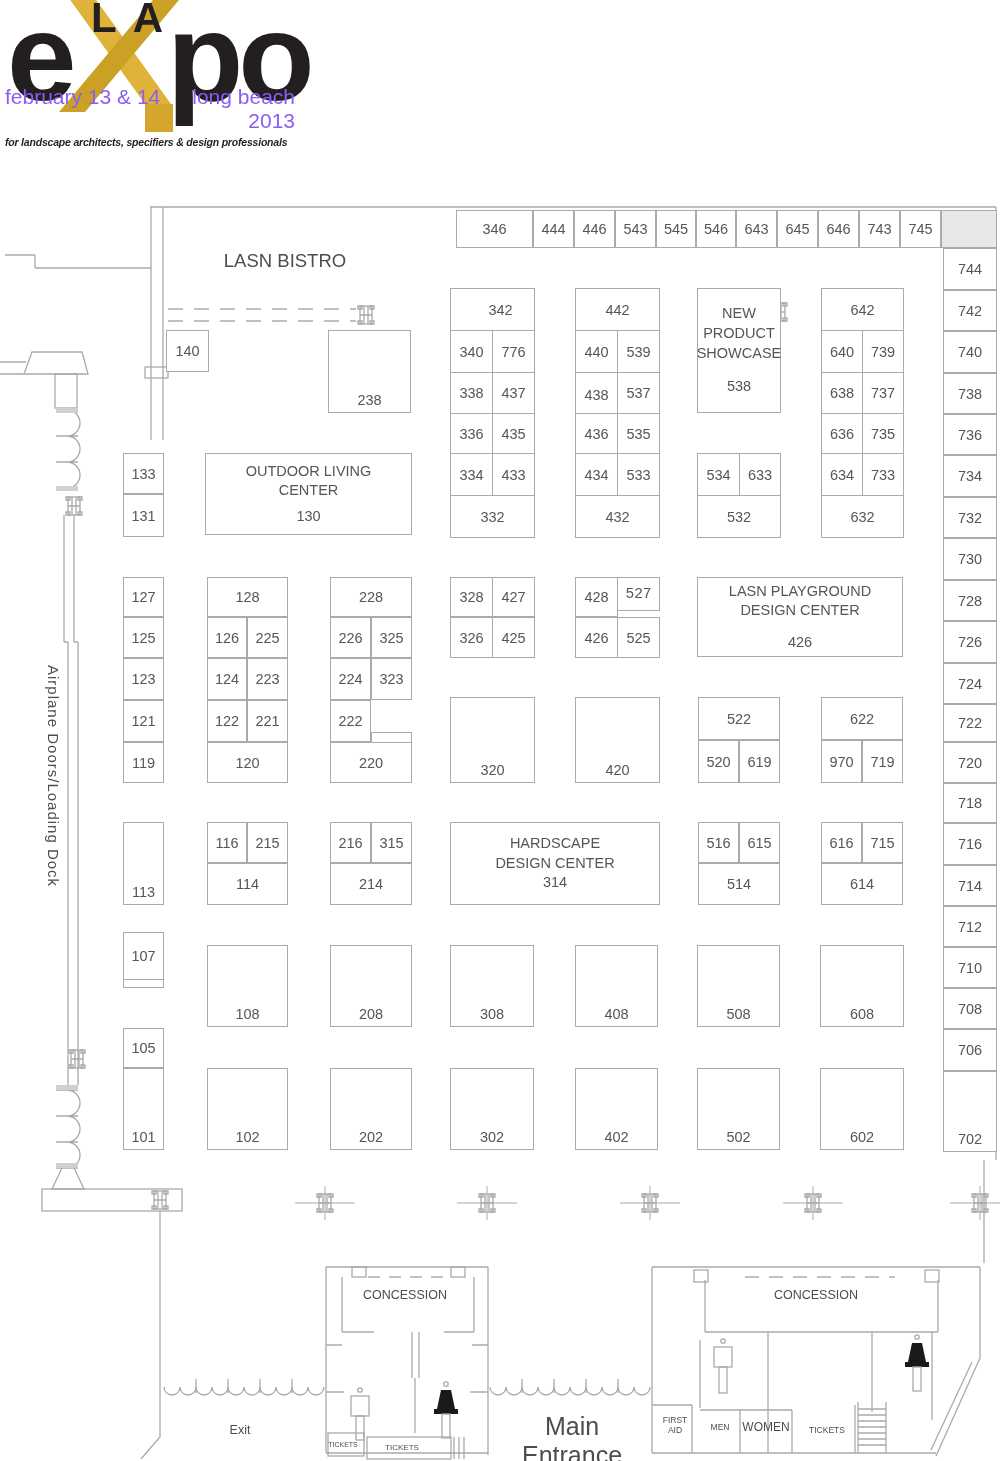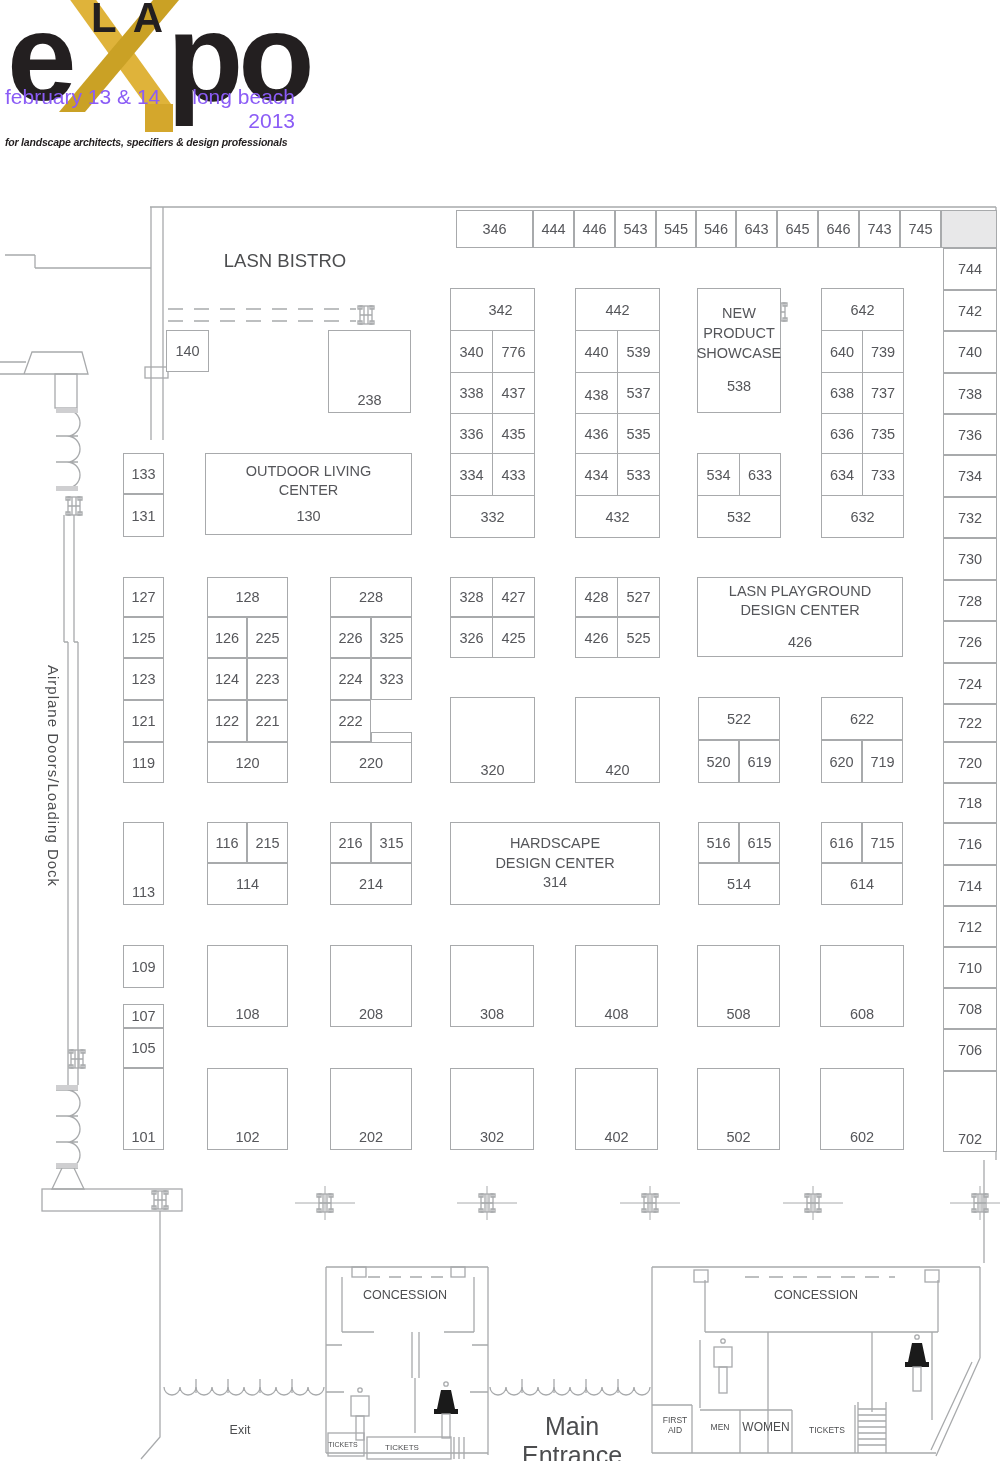--- a/index.html
+++ b/index.html
@@ -243,46 +243,46 @@
       <div class="booth" style="left: 330px; top: 658px; width: 41px; height: 42px;">224</div>
       <div class="booth" style="left: 371px; top: 658px; width: 41px; height: 42px;">323</div>
       <div class="booth" style="left: 330px; top: 700px; width: 41px; height: 42px;">222</div>
       <div class="booth" style="left: 371px; top: 724px; width: 41px; height: 40px; margin-top: 8px;">321</div>
       <div class="booth" style="left: 330px; top: 742px; width: 82px; height: 41px;">220</div>
       <div class="booth" style="left: 450px; top: 577px; width: 43px; height: 40px;">328</div>
       <div class="booth" style="left: 492px; top: 577px; width: 43px; height: 40px;">427</div>
       <div class="booth" style="left: 450px; top: 617px; width: 43px; height: 41px;">326</div>
       <div class="booth" style="left: 492px; top: 617px; width: 43px; height: 41px;">425</div>
       <div class="booth" style="left: 575px; top: 577px; width: 43px; height: 40px;">428</div>
-      <div class="booth" style="left: 617px; top: 577px; width: 43px; height: 40px;">527</div>
+      <div class="booth" style="left: 617px; top: 577px; width: 43px; height: 34px; font-family: Liberation Mono, monospace;">527</div>
       <div class="booth" style="left: 575px; top: 617px; width: 43px; height: 41px;">426</div>
       <div class="booth" style="left: 617px; top: 617px; width: 43px; height: 41px;">525</div>
       <div class="booth b" style="left: 450px; top: 697px; width: 85px; height: 86px;">320</div>
       <div class="booth b" style="left: 575px; top: 697px; width: 85px; height: 86px;">420</div>
       <div class="booth" style="left: 698px; top: 697px; width: 82px; height: 43px;">522</div>
       <div class="booth" style="left: 698px; top: 740px; width: 41px; height: 43px;">520</div>
       <div class="booth" style="left: 739px; top: 740px; width: 41px; height: 43px;">619</div>
       <div class="booth" style="left: 821px; top: 697px; width: 82px; height: 43px;">622</div>
-      <div class="booth" style="left: 821px; top: 740px; width: 41px; height: 43px;">620</div>
+      <div class="booth" style="left: 821px; top: 740px; width: 41px; height: 43px;">970</div>
       <div class="booth" style="left: 862px; top: 740px; width: 41px; height: 43px;">719</div>
       <div class="booth b" style="left: 123px; top: 822px; width: 41px; height: 83px;">113</div>
       <div class="booth" style="left: 207px; top: 822px; width: 40px; height: 41px;">116</div>
       <div class="booth" style="left: 247px; top: 822px; width: 41px; height: 41px;">215</div>
       <div class="booth" style="left: 207px; top: 863px; width: 81px; height: 42px;">114</div>
       <div class="booth" style="left: 330px; top: 822px; width: 41px; height: 41px;">216</div>
       <div class="booth" style="left: 371px; top: 822px; width: 41px; height: 41px;">315</div>
       <div class="booth" style="left: 330px; top: 863px; width: 82px; height: 42px;">214</div>
       <div class="booth" style="left: 698px; top: 822px; width: 41px; height: 41px;">516</div>
       <div class="booth" style="left: 739px; top: 822px; width: 41px; height: 41px;">615</div>
       <div class="booth" style="left: 698px; top: 863px; width: 82px; height: 42px;">514</div>
       <div class="booth" style="left: 821px; top: 822px; width: 41px; height: 41px;">616</div>
       <div class="booth" style="left: 862px; top: 822px; width: 41px; height: 41px;">715</div>
       <div class="booth" style="left: 821px; top: 863px; width: 82px; height: 42px;">614</div>
       <div class="booth" style="left: 123px; top: 945px; width: 41px; height: 43px;">109</div>
-      <div class="booth" style="left: 123px; top: 1004px; width: 41px; height: 24px;">107</div>
+      <div class="booth" style="left: 123px; top: 932px; width: 41px; height: 48px;">107</div>
       <div class="booth" style="left: 123px; top: 1028px; width: 41px; height: 40px;">105</div>
       <div class="booth b" style="left: 123px; top: 1068px; width: 41px; height: 82px;">101</div>
       <div class="booth b" style="left: 207px; top: 945px; width: 81px; height: 82px;">108</div>
       <div class="booth b" style="left: 330px; top: 945px; width: 82px; height: 82px;">208</div>
       <div class="booth b" style="left: 450px; top: 945px; width: 84px; height: 82px;">308</div>
       <div class="booth b" style="left: 575px; top: 945px; width: 83px; height: 82px;">408</div>
       <div class="booth b" style="left: 697px; top: 945px; width: 83px; height: 82px;">508</div>
       <div class="booth b" style="left: 820px; top: 945px; width: 84px; height: 82px;">608</div>
       <div class="booth b" style="left: 207px; top: 1068px; width: 81px; height: 82px;">102</div>
       <div class="booth b" style="left: 330px; top: 1068px; width: 82px; height: 82px;">202</div>

